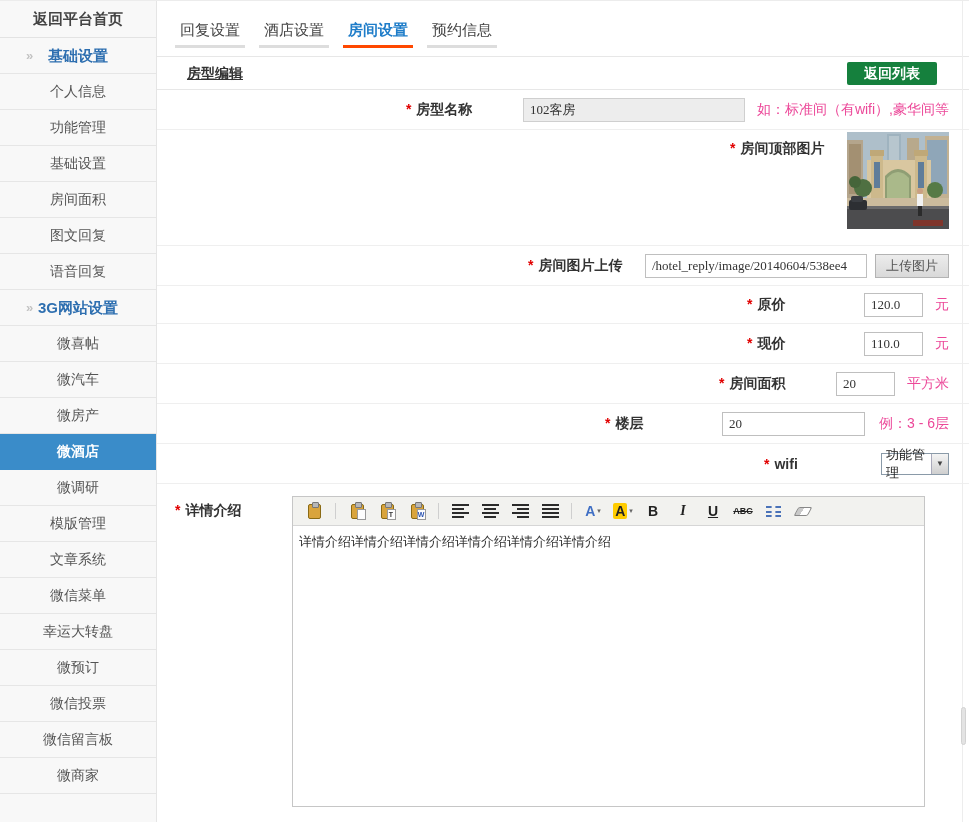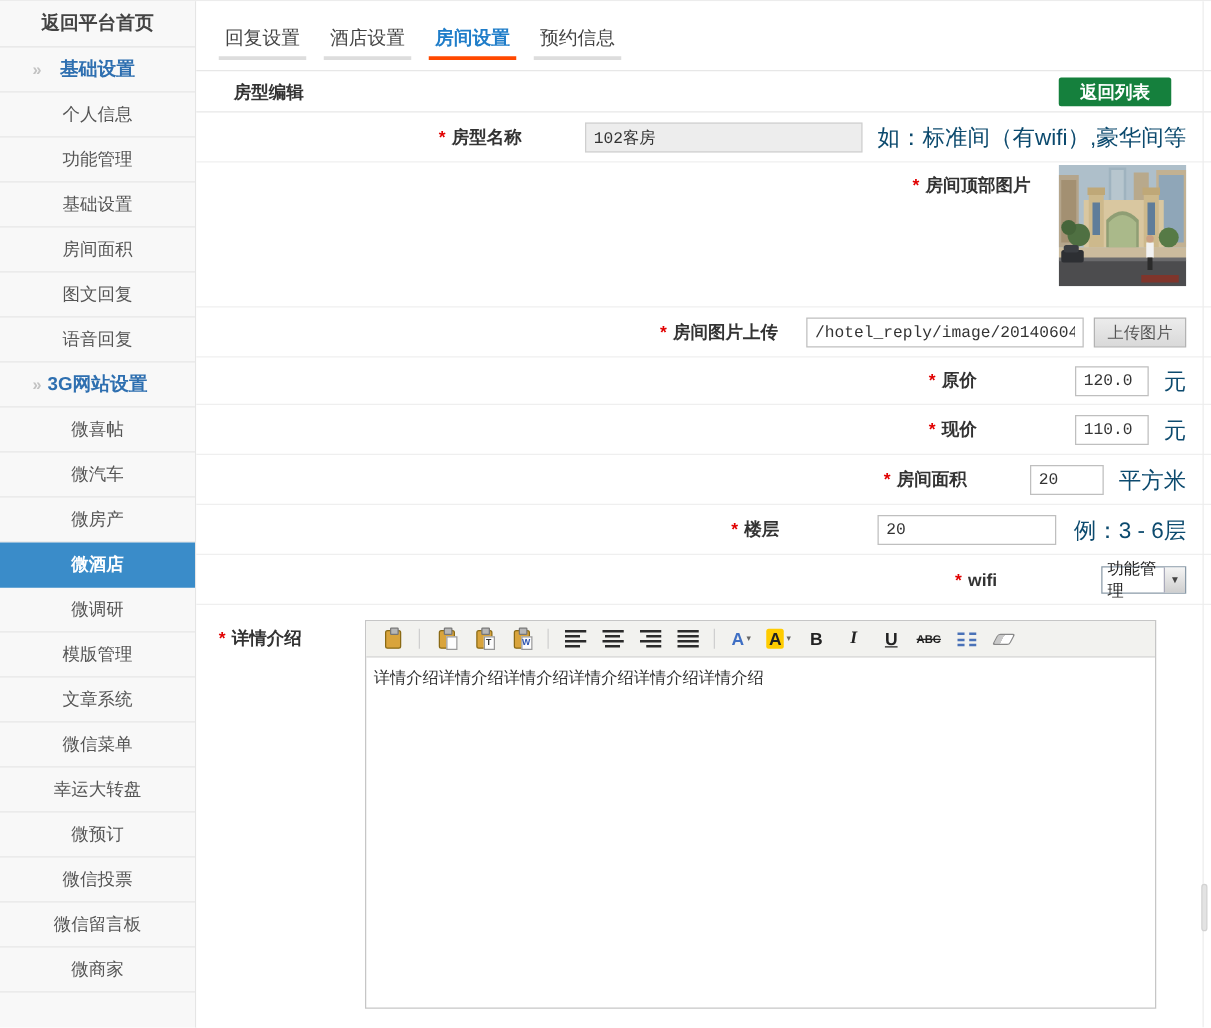--- a/index.html
+++ b/index.html
@@ -22,36 +22,36 @@
   
   .main { position:absolute; left:157px; top:0; right:0; bottom:0; background:#fff; }
 
   .tabs { display:flex; align-items:flex-end; gap:14px; padding:20px 0 0 18px; }
   .tab { font-size:15px; color:#444; padding:0 5px 5px 5px; border-bottom:3px solid #dddddd; cursor:pointer; }
   .tab.active { color:#1f7dc9; font-weight:bold; border-bottom-color:#ff4800; }
 
   .rule { border-top:1px solid #e7e7e7; margin-top:8px; }
 
   .page-header { position:relative; height:33px; border-bottom:1px solid #e7e7e7; }
-  .page-title { position:absolute; left:30px; top:0; line-height:33px; font-size:14px; font-weight:bold; color:#333; }
+  .page-title { position:absolute; left:30px; top:0; line-height:33px; font-size:14px; font-weight:bold; color:#333;text-decoration:underline; }
   .back-btn { position:absolute; right:32px; top:5px; height:23px; line-height:23px;
     padding:0 17px; background:#15803d; color:#fff; font-size:14px; font-weight:bold;
     border:none; border-radius:2px; cursor:pointer; }
 
   
   .form-row { display:flex; align-items:center; padding:0 20px 0 18px;
     border-bottom:1px solid #efefef;justify-content:flex-end; }
   .row-label { width:117px; flex:0 0 117px; font-size:14px; font-weight:bold; color:#333; }
   .req { color:#e10000; margin-right:5px; font-weight:bold; }
   .h40 { height:40px; } .h38 { height:38px; } .h116 { height:116px; align-items:flex-start; }
   .h116 .row-label { margin-top:10px; }
-  .unit, .hint { font-size:18px; color:#0c4a6e; }
+  .unit, .hint { font-size:14px; color:#ec4899; }
 
   .txt { height:24px; border:1px solid #bfbfbf; background:#fff; font-size:13px;
-    color:#333; padding:0 6px; font-family:Liberation Mono, monospace; }
+    color:#333; padding:0 6px; font-family:Liberation Serif, serif; }
   .txt.gray { background:#ededed; border-color:#cfcfcf; }
   .w222 { width:222px; } .w75 { width:59px; } .w143 { width:143px; }
   .ml12 { margin-left:12px; } .ml14 { margin-left:14px; }
 
   .thumb { width:102px; height:97px; margin-top:2px; display:block; border:0; }
 
   .upload-btn { height:24px; margin-left:8px; padding:0 10px; font-size:13px; color:#555;
     background:linear-gradient(#ececec,#d9d9d9); border:1px solid #b3b3b3; cursor:pointer;
     font-family:inherit; }
 

